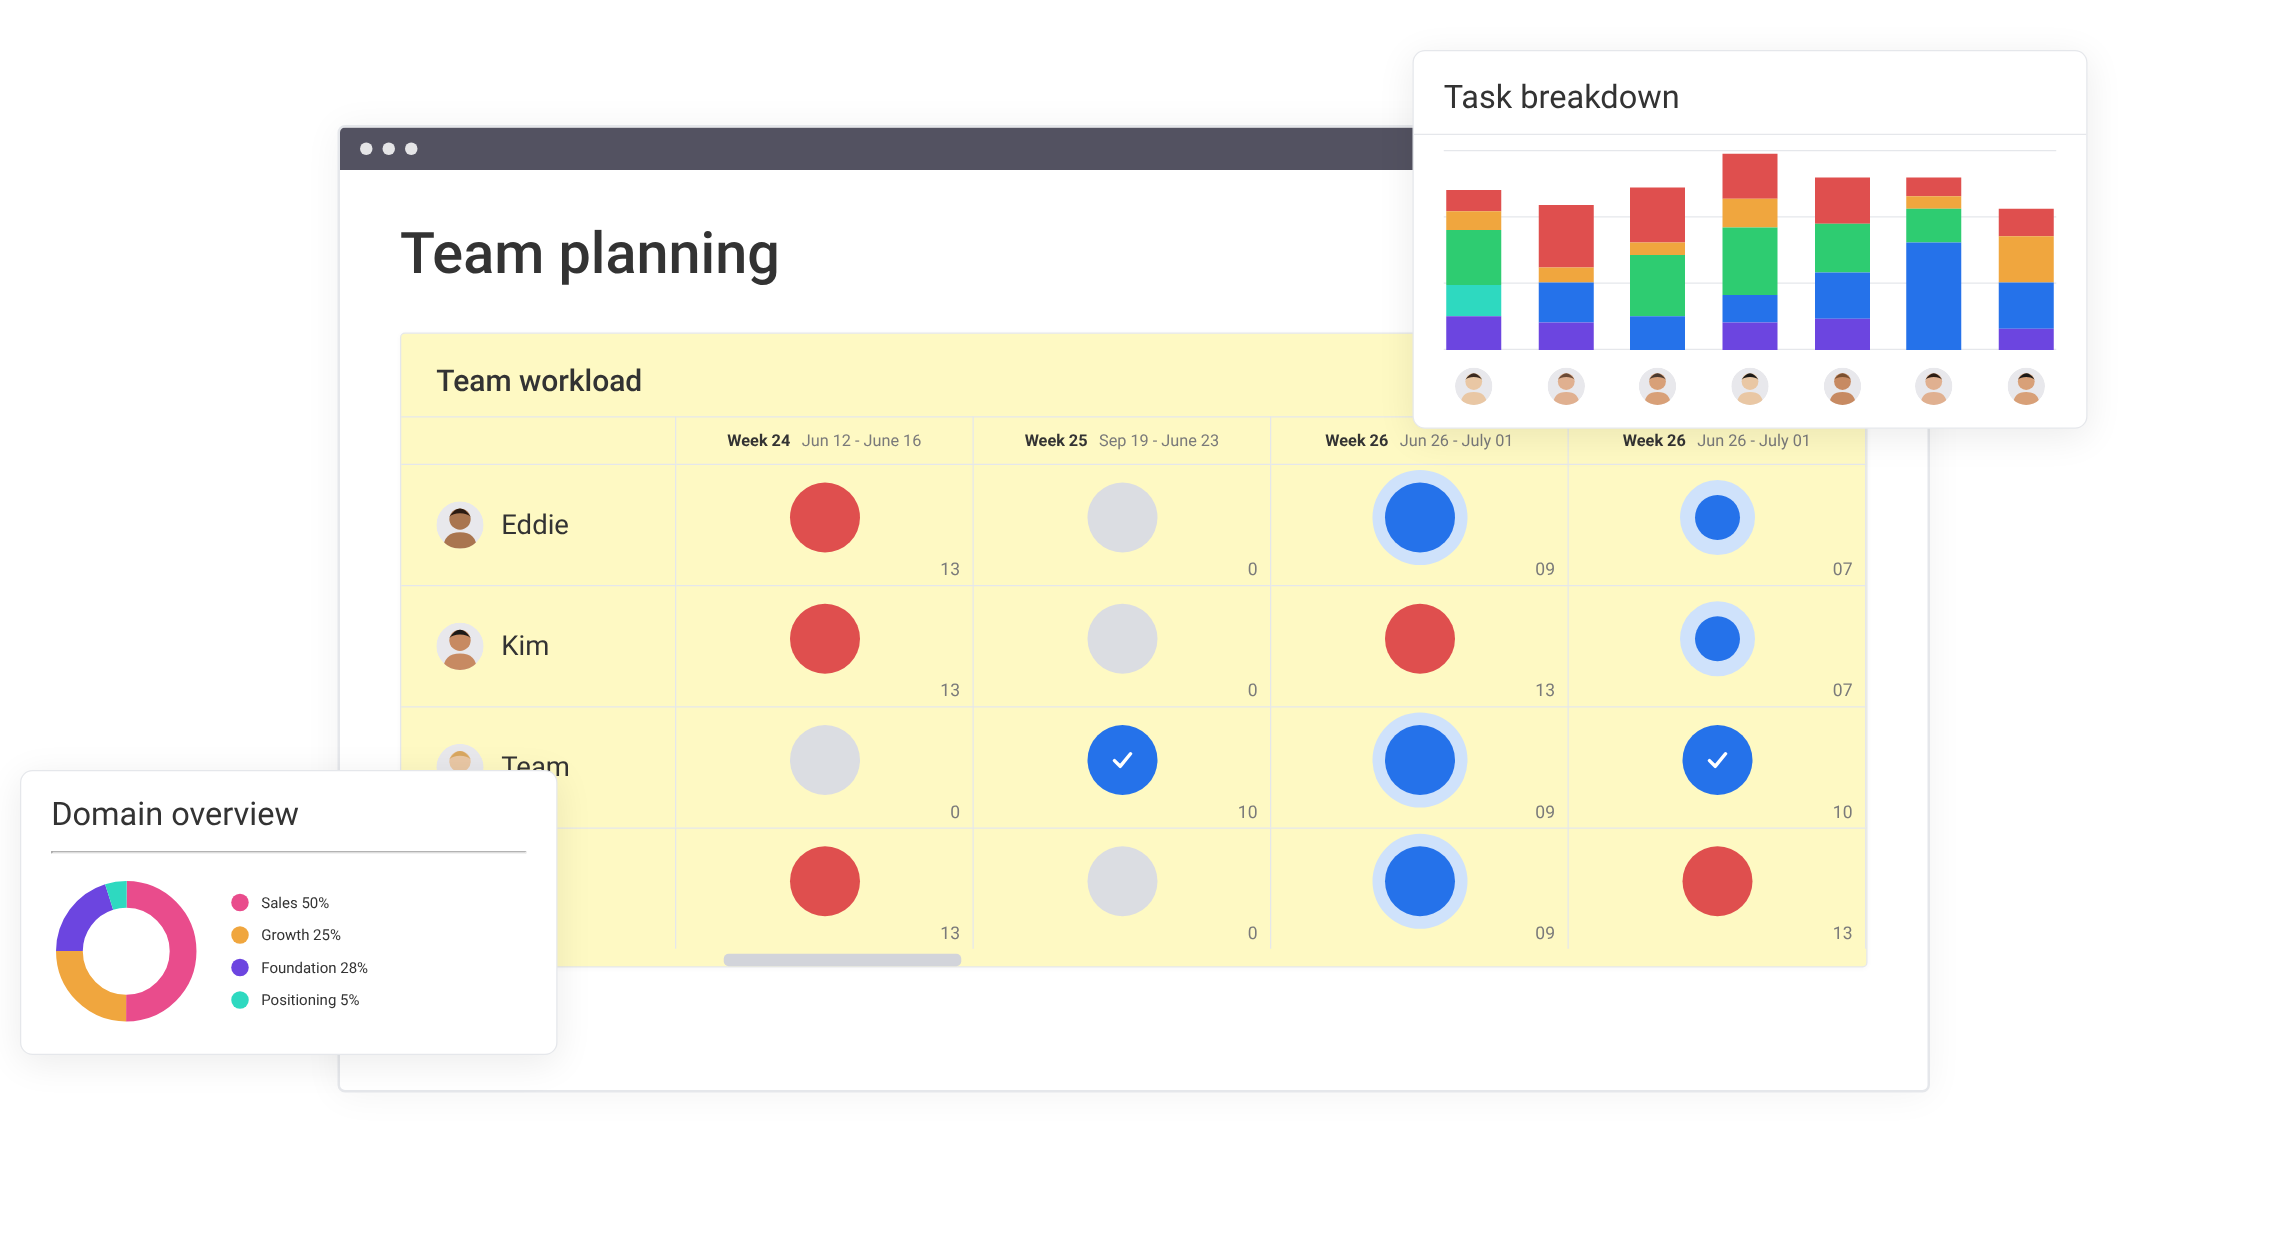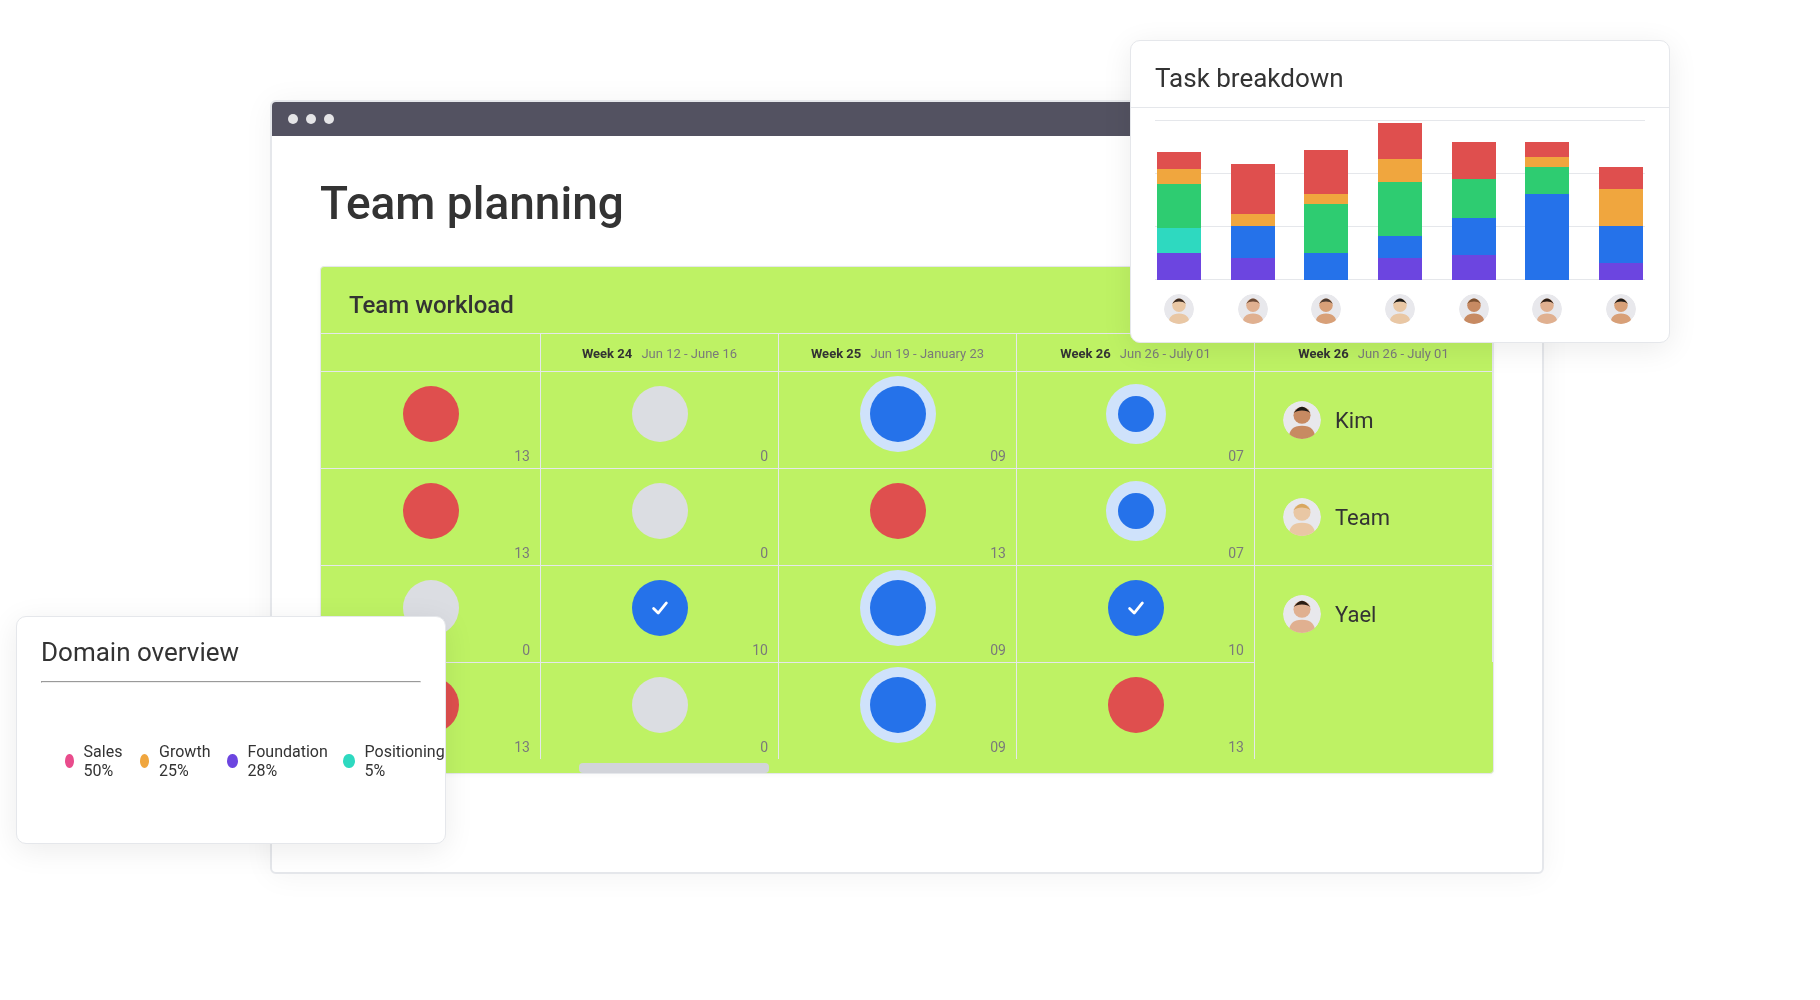--- a/index.html
+++ b/index.html
@@ -40,21 +40,21 @@
               display:flex; align-items:center; padding-left:16px; gap:8px; }
   .titlebar .dot { width:10px; height:10px; border-radius:50%;
                    background:rgba(255,255,255,.85); }
 
   .browser-body { padding:40px 48px 0 48px; }
 
   .page-title { font-size:46px; font-weight:500; color:var(--text); margin:0 0 36px 0; }
 
   
   .card {
-    border:1px solid var(--border); border-radius:4px; background:#bef264;
+    border:1px solid var(--border); border-radius:4px; background:#fef9c3;
     box-shadow:0 1px 4px rgba(0,0,0,.03);
   }
   .card-title { font-size:24px; font-weight:500; color:var(--text);
                 padding:24px 28px 14px 28px; }
 
   .grid { display:grid; grid-template-columns: 220px repeat(4, 1fr); }
   .ghead, .gcell {
     border-top:1px solid var(--border); border-right:1px solid var(--border);
   }
   .ghead { padding:12px 0 10px 0; text-align:center; font-size:13px; }
@@ -109,21 +109,21 @@
   .bar { width:44px; display:flex; flex-direction:column; justify-content:flex-end; }
   .seg { width:100%; }
 
   .avrow { display:flex; justify-content:space-between; margin-top:14px; padding:0 2px;}
   .avrow .avatar { width:30px; height:30px; margin:0 7px; }
 
   
   .domaincard { left:16px; top:616px; width:380px; padding:20px 24px 22px 24px; }
   .domainbody { display:flex; align-items:center; gap:24px; margin-top:18px; }
   .donut { width:120px; height:120px; }
-  .legend { font-size:16px; color:var(--text); display:flex; flex-direction:row; gap:12px;justify-content:space-between;}
+  .legend { font-size:12px; color:var(--text); display:flex; flex-direction:column; gap:12px;justify-content:space-between;}
   .legend .row { display:flex; align-items:center; gap:10px; }
   .swatch { width:14px; height:14px; border-radius:50%; display:inline-block; }
 
 </style>
 </head>
 <body>
 
 <div class="stage" style="transform: scale(1);">
 
   <div class="browser">
@@ -140,29 +140,40 @@
         <div class="card-title">Team workload</div>
 
         <div class="grid" id="workload-grid">
             <div class="name-head"></div>
             <div class="ghead">
          <span class="wk">Week 24</span>
          <span class="range">Jun 12 - June 16</span>
        </div>
             <div class="ghead">
          <span class="wk">Week 25</span>
-         <span class="range">Jun 19 - January 23</span>
+         <span class="range">Sep 19 - June 23</span>
        </div>
             <div class="ghead">
          <span class="wk">Week 26</span>
          <span class="range">Jun 26 - July 01</span>
        </div>
             <div class="ghead">
          <span class="wk">Week 26</span>
          <span class="range">Jun 26 - July 01</span>
+       </div>
+            <div class="name-cell">
+         <span class="avatar">
+                <svg viewBox="0 0 40 40">
+    <circle cx="20" cy="20" r="20" fill="#e8e8ec"></circle>
+    <circle cx="20" cy="15" r="9" fill="#a9754f"></circle>
+    <path d="M11 13 q9 -14 18 0 q-3 -3 -9 -3 t-9 3 Z" fill="#2b1b12"></path>
+    <path d="M6 40 q0 -14 14 -14 t14 14 Z" fill="#a9754f"></path>
+  </svg>
+              </span>
+         <span>Eddie</span>
        </div>
             <div class="gcell">
            <span class="circle-wrap">
                 <span class="circle" style="background:var(--red)"></span>
               </span>
            <span class="val">13</span>
          </div>
             <div class="gcell">
            <span class="circle-wrap">
                 <span class="circle" style="background:var(--grey-circle)"></span>

